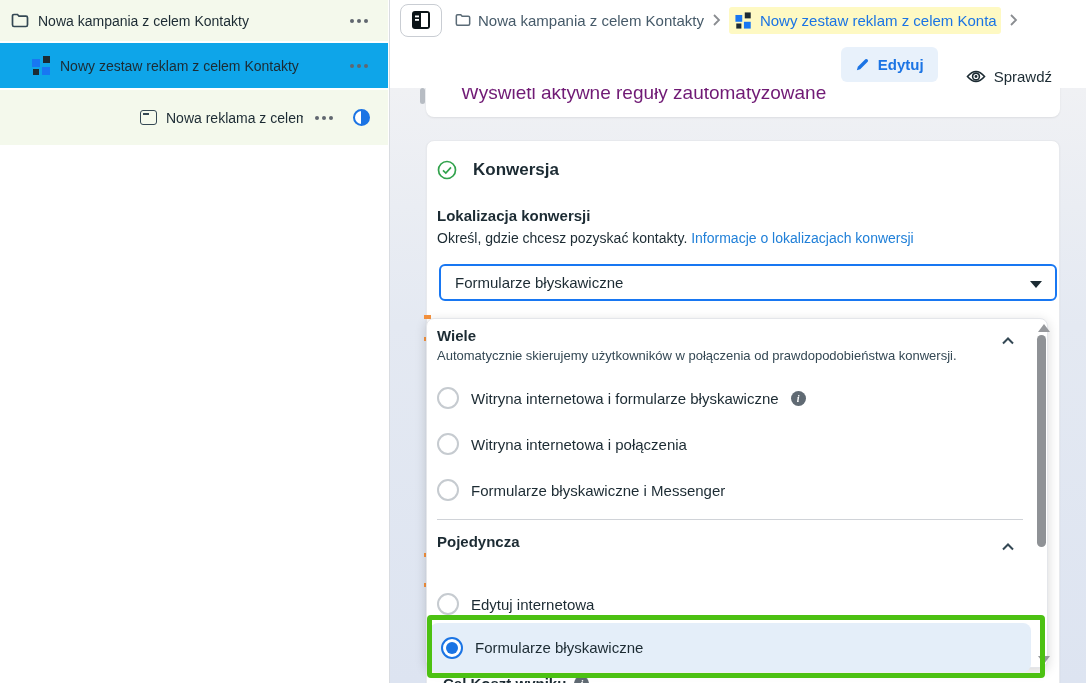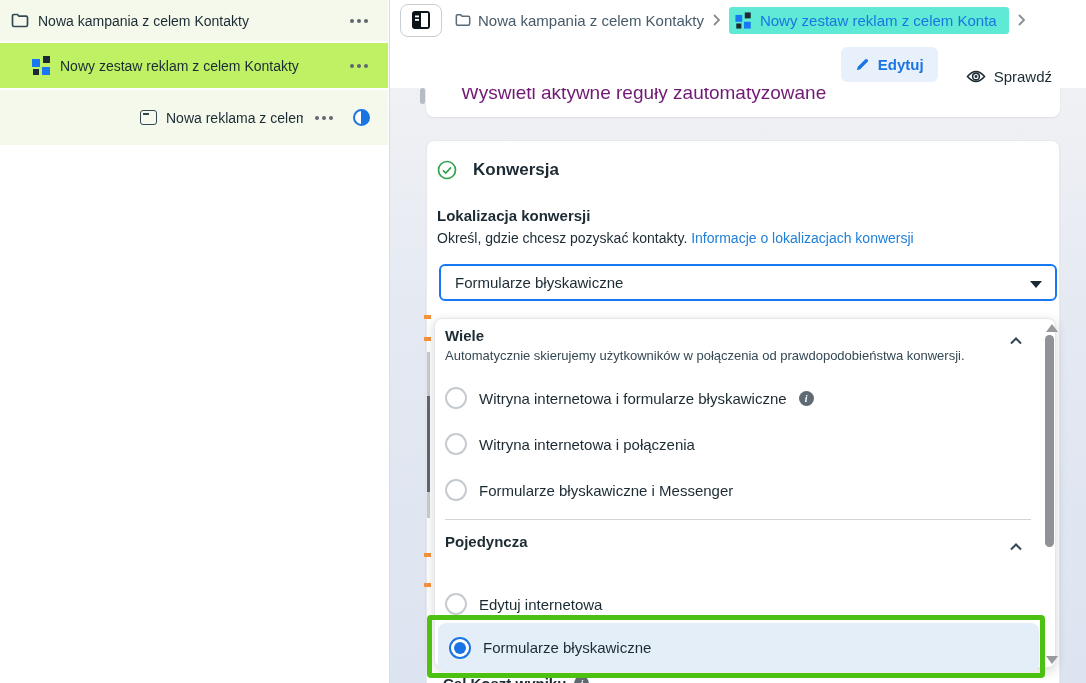--- a/index.html
+++ b/index.html
@@ -4,21 +4,21 @@
 <style>
   * { margin:0; padding:0; box-sizing:border-box; }
   html,body { width:1086px; height:683px; overflow:hidden; }
   body { font-family:"Liberation Sans", sans-serif; color:#1c2b33; background:#fff; }
   .screen { position:relative; width:1086px; height:683px; overflow:hidden; background:#fff; }
 
   
   .sidebar { position:absolute; left:0; top:0; width:390px; height:683px; background:#fff; border-right:1px solid #d9dce1; }
   .srow { position:absolute; left:0; right:1px; display:flex; align-items:center; font-size:14px; }
   .srow-1 { top:0;  height:41px; background:#f4f9ec; padding-left:11px; }
-  .srow-2 { top:43px; height:45px; background:#bef264; padding-left:32px; }
+  .srow-2 { top:43px; height:45px; background:#0ea5e9; padding-left:32px; }
   .srow-3 { top:90px; height:55px; background:#f4f9ec; padding-left:140px; }
   .srow .lbl { margin-left:9px; white-space:nowrap; overflow:hidden; }
   .spacer { flex:1; }
   .dots { display:flex; gap:3px; align-items:center; padding:6px; cursor:pointer; }
   .dots i { width:4px; height:4px; border-radius:50%; background:#606770; }
   .half-circle { width:17px; height:17px; border-radius:50%; border:2px solid #1b74e4; background:linear-gradient(90deg,#fff 50%,#1b74e4 50%); margin:0 18px 0 14px; flex:none; }
 
   
   .icon { flex:none; display:inline-block; }
   .adset-icon { width:19px; height:19px; position:relative; }
@@ -31,21 +31,21 @@
   .ad-icon { width:17px; height:15px; border:1.8px solid #344854; border-radius:3px; position:relative; }
   .ad-icon:before { content:""; position:absolute; left:2px; top:2px; width:6px; height:2px; background:#344854; }
   .info-dot { display:inline-flex; width:15px; height:15px; border-radius:50%; background:#606a73; color:#fff; font-size:10px; font-weight:bold; align-items:center; justify-content:center; font-family:"Liberation Serif",serif; font-style:italic; }
 
   
   .topbar { position:absolute; left:390px; top:0; width:696px; height:40px; background:#fff; display:flex; align-items:center; overflow:hidden; }
   .panel-toggle { margin-left:10px; width:42px; height:33px; border:1px solid #c9cdd3; border-radius:8px; background:#fff; display:flex; align-items:center; justify-content:center; cursor:pointer; flex:none; }
   .crumb { display:flex; align-items:center; gap:7px; font-size:15px; color:#465a69; white-space:nowrap; }
   .crumb-1 { margin-left:13px; }
   .crumb-sep { margin:0 8px; flex:none; }
-  .crumb-hl { background:#5eead4; color:#1b74e4; padding:4px 12px 4px 5px; border-radius:3px; max-width:302px; overflow:hidden; flex:none; }
+  .crumb-hl { background:#fef9c3; color:#1b74e4; padding:4px 4px 4px 5px; border-radius:3px; max-width:302px; overflow:hidden; flex:none; }
 
   
   .actions { position:absolute; left:390px; top:40px; width:696px; height:48px; background:#fff; display:flex; align-items:center; justify-content:flex-end; gap:28px; padding-right:34px; }
   .btn-edit { display:flex; align-items:center; gap:8px; background:#e8f1fb; color:#1b74e4; font-weight:bold; font-size:15px; border:none; border-radius:6px; padding:9px 14px; cursor:pointer; font-family:inherit; }
   .btn-review { display:flex; align-items:center; gap:8px; background:none; border:none; color:#1c2b33; font-size:15px; cursor:pointer; font-family:inherit;margin-top:24px; }
 
   
   .content { position:absolute; left:390px; top:88px; width:696px; height:595px; overflow:hidden; background:linear-gradient(180deg,#f0f1f4 0%,#e4e9f2 40%,#dde4f1 100%); }
   .pill-handle { position:absolute; left:30px; top:0; width:5px; height:16px; border-radius:3px; background:#b7bcc3; cursor:ns-resize; }
   .card { position:absolute; left:36px; width:634px; background:#fff; border-radius:8px; }
@@ -60,21 +60,21 @@
   .caret-down { position:absolute; right:13px; top:15px; width:0; height:0; border-left:6px solid transparent; border-right:6px solid transparent; border-top:7px solid #1c2b33; }
   .bottom-partial { position:absolute; left:16px; top:534px; display:flex; align-items:center; gap:8px; font-size:15px; font-weight:bold; }
 
   
   .frag { position:absolute; z-index:2; }
   .frag-orange { width:7px; height:4px; background:#f5923e; }
   .frag-line { width:3px; background:#c7ccd1; }
   .frag-line.dark { background:#5f6673; }
 
   
-  .dropdown { position:absolute; left:44px; top:230px; width:622px; height:350px; background:#fff; border:1px solid #e4e6ea; border-radius:8px; box-shadow:0 3px 12px rgba(0,0,0,.16); z-index:5; }
+  .dropdown { position:absolute; left:36px; top:230px; width:622px; height:350px; background:#fff; border:1px solid #e4e6ea; border-radius:8px; box-shadow:0 3px 12px rgba(0,0,0,.16); z-index:5; }
   .grp-title { position:absolute; left:10px; font-size:15px; font-weight:bold; }
   .grp-desc { position:absolute; left:10px; font-size:13px; color:#344854; }
   .grp-chev { position:absolute; right:32px; cursor:pointer; }
   .opt { position:absolute; left:10px; right:34px; height:30px; display:flex; align-items:center; gap:12px; font-size:15px; cursor:pointer; }
   .radio { width:22px; height:22px; border-radius:50%; border:2px solid #c6cbd0; background:#fff; flex:none; position:relative; }
   .radio.on { border-color:#1b74e4; }
   .radio.on:after { content:""; position:absolute; left:3px; top:3px; width:12px; height:12px; border-radius:50%; background:#1b74e4; }
   .opt-divider { position:absolute; left:10px; right:24px; top:200px; height:1px; background:#d0d3d8; }
   .opt-selected { left:3px; right:16px; top:304px; height:49px; background:#e4eef9; border-radius:8px; padding-left:11px; }
   

